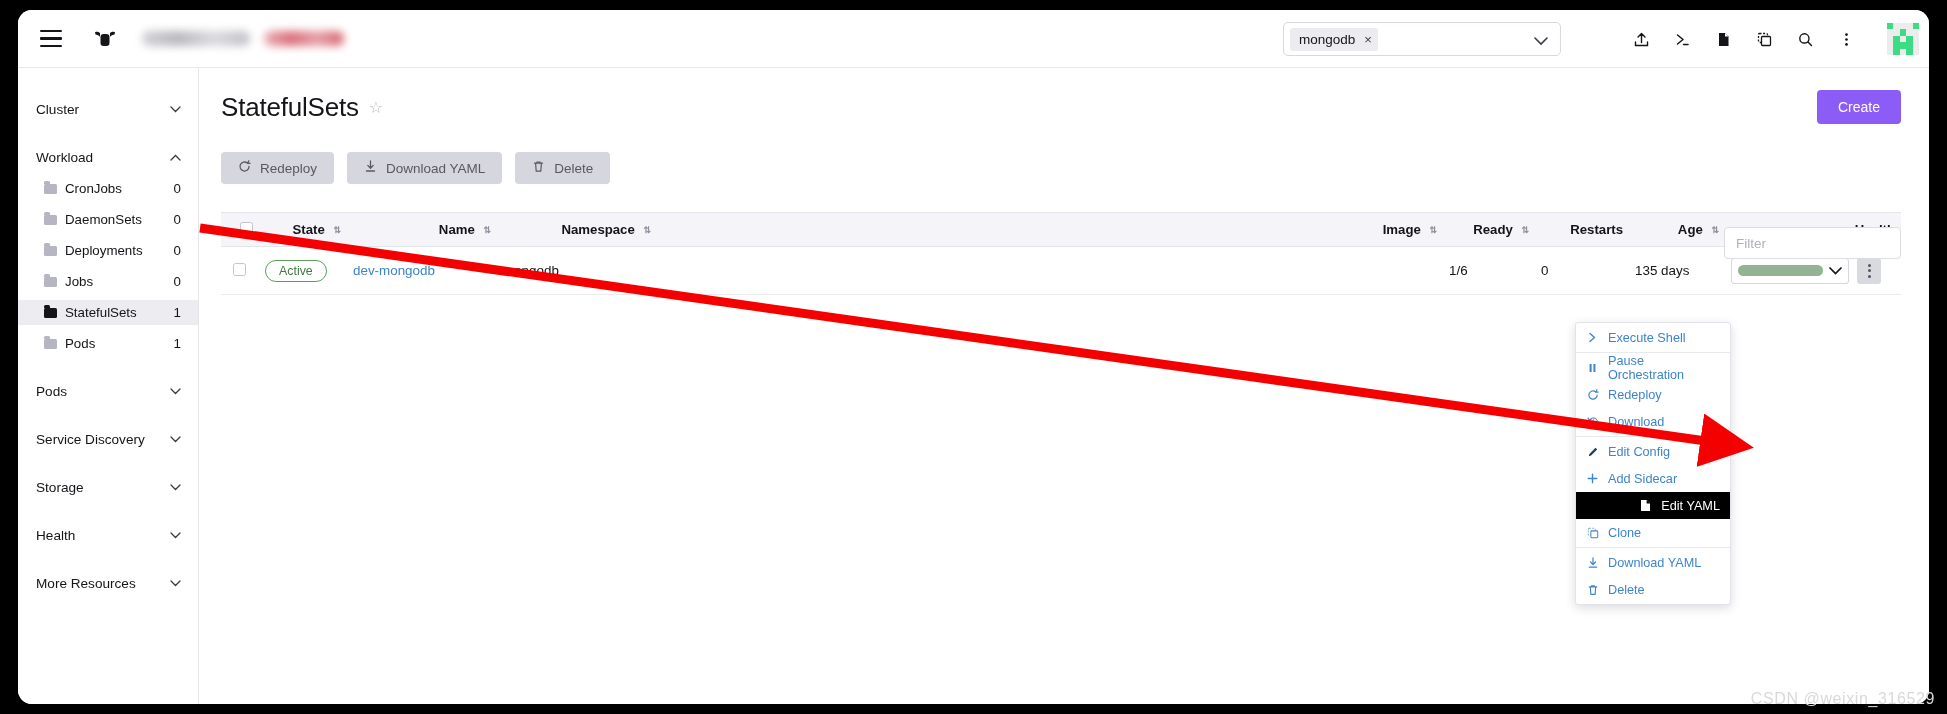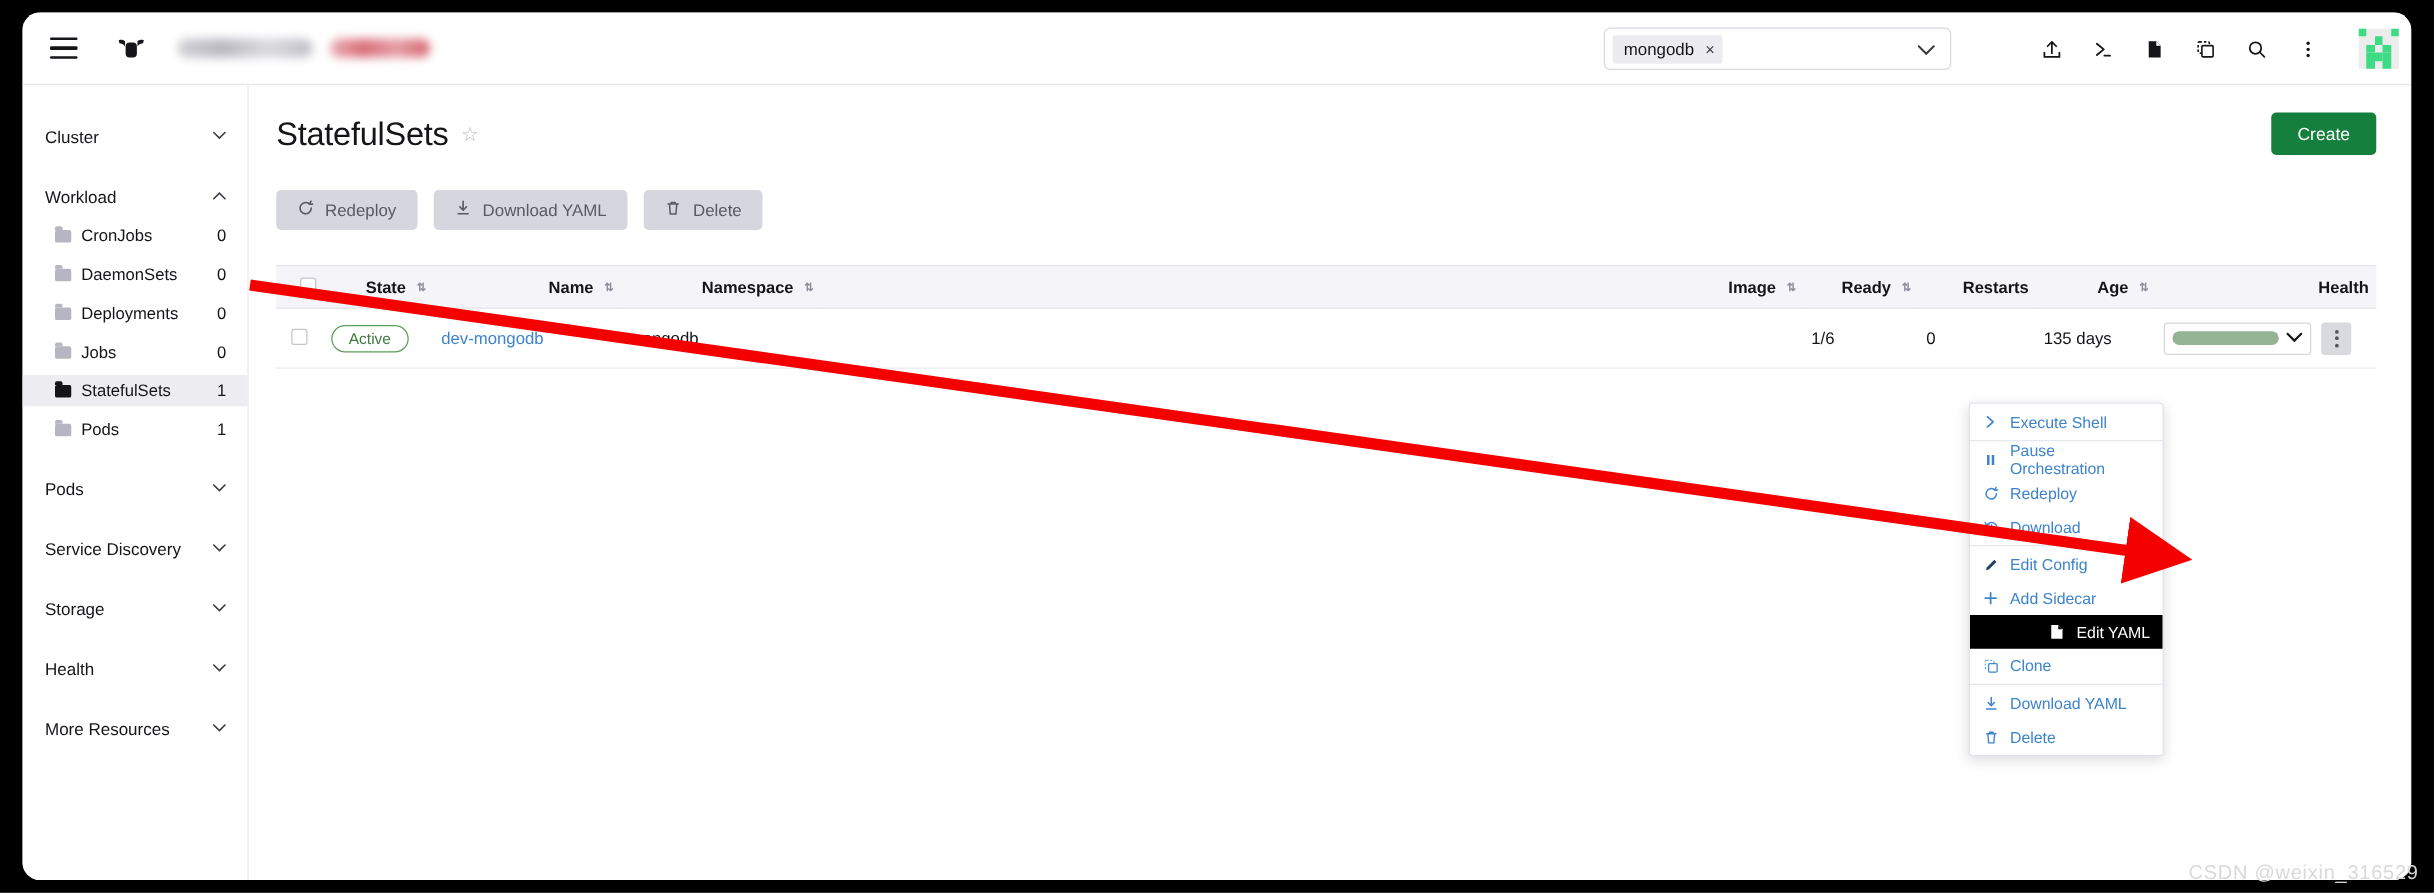--- a/index.html
+++ b/index.html
@@ -159,21 +159,21 @@
     display: flex; align-items: center;
     padding-top: 24px;
   }
   .page-title {
     font-size: 26px; font-weight: 400; color: #141419;
     letter-spacing: -.2px;
   }
   .star { margin-left: 10px; color: #b8b8c2; font-size: 16px; cursor: pointer; }
   .create-btn {
     position: absolute; right: 28px; top: 22px;
-    background: #15803d; color: #fff;
+    background: #8b5cf6; color: #fff;
     border: none; border-radius: 4px;
     height: 34px; padding: 0 21px;
     font-size: 14px; cursor: pointer;
     font-family: inherit;
   }
 
   .actions-row {
     display: flex; align-items: center; gap: 13px;
     margin-top: 29px;
   }
@@ -549,20 +549,21 @@
               <svg width="13" height="13" viewBox="0 0 13 13">
                   <path d="M2.5 3.2 L10.5 3.2" stroke="#59595f" stroke-width="1.3" stroke-linecap="round"></path>
                   <path d="M5 3.2 L5 2 L8 2 L8 3.2" stroke="#59595f" stroke-width="1.2" fill="none"></path>
                   <path d="M3.6 3.2 L4.2 11.2 L8.8 11.2 L9.4 3.2" stroke="#59595f" stroke-width="1.2" fill="none" stroke-linejoin="round"></path>
                 </svg>
             </span>
             <span>Delete</span>
           </button>
         </div>
 
+        <input class="filter-input" placeholder="Filter" style="">
 
         <table class="grid">
           <colgroup>
             <col style="width:38px">
               <col style="width:88px">
               <col style="width:150px">
               <col style="width:160px">
             <col>
               <col style="width:92px">
               <col style="width:94px">

